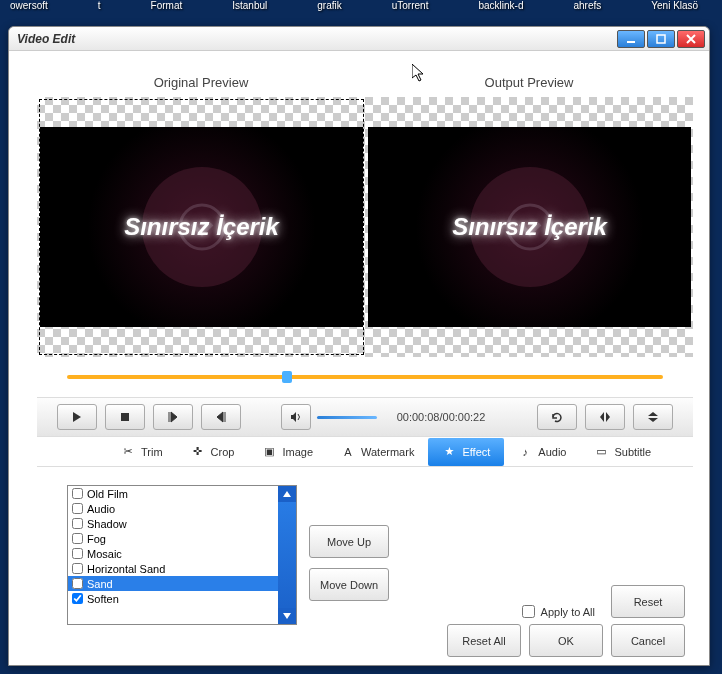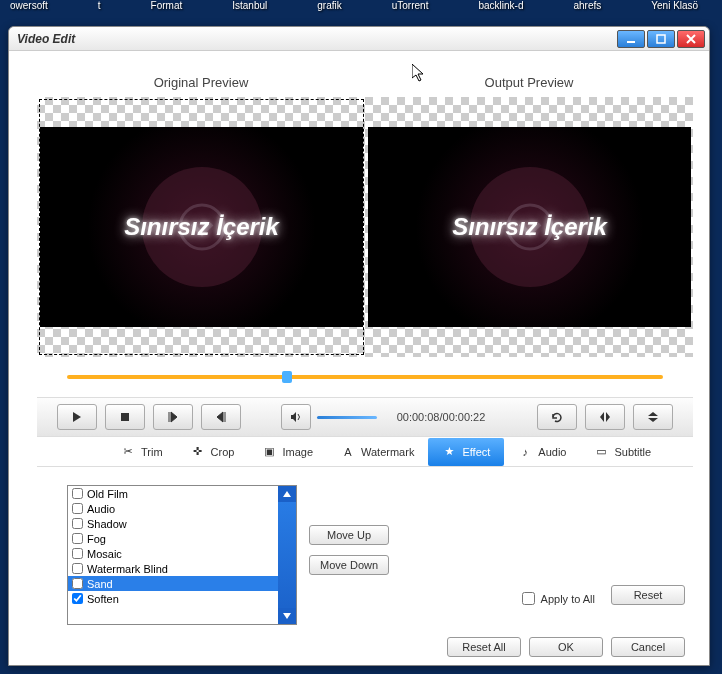--- a/index.html
+++ b/index.html
@@ -40,21 +40,21 @@
   .tab-icon { width: 14px; height: 14px; display: flex; align-items: center; justify-content: center; }
   .effect-panel { padding: 18px 30px; display: flex; gap: 12px; align-items: flex-start; }
   .effect-list { width: 230px; height: 140px; border: 1px solid #888; background: white; overflow: hidden; display: flex; }
   .list-inner { flex: 1; overflow: auto; }
   .list-item { display: flex; align-items: center; gap: 4px; padding: 0 4px; font-size: 11px; height: 15px; cursor: pointer; }
   .list-item.selected { background: #2a7fe8; color: white; }
   .list-item input { width: 11px; height: 11px; }
   .scrollbar { width: 18px; background: linear-gradient(to bottom, #2a7fe8, #1a60c8); position: relative; }
   .scroll-arrow { height: 16px; background: #1a60c8; display: flex; align-items: center; justify-content: center; }
   .move-buttons { display: flex; flex-direction: column; gap: 10px; margin-top: 40px; }
-  .std-btn { min-width: 74px; height: 20px; background: linear-gradient(to bottom, #fff, #e5e5e5); border: 1px solid #999; border-radius: 3px; font-size: 11px; color: #333; cursor: pointer; padding: 0 10px; }
+  .std-btn { min-width: 74px; height: 33px; background: linear-gradient(to bottom, #fff, #e5e5e5); border: 1px solid #999; border-radius: 3px; font-size: 11px; color: #333; cursor: pointer; padding: 0 10px; }
   .apply-row { position: absolute; right: 24px; top: 558px; display: flex; align-items: flex-end; gap: 16px; }
   .apply-check { display: flex; align-items: center; gap: 6px; font-size: 11px; color: #333; }
   .bottom-buttons { position: absolute; bottom: 8px; right: 24px; display: flex; gap: 8px; }
   .divider-line { border-top: 1px solid #ddd; margin: 0 12px; }
   .cursor { position: absolute; left: 412px; top: 64px; z-index: 100; }
 </style>
 </head>
 <body>
 
 <div class="desktop-icons">
@@ -226,21 +226,21 @@
             <div class="list-item">
               <input type="checkbox" style="">
               <span>Fog</span>
             </div>
             <div class="list-item">
               <input type="checkbox" style="">
               <span>Mosaic</span>
             </div>
             <div class="list-item">
               <input type="checkbox" style="">
-              <span>Watermark Blind</span>
+              <span>Horizontal Sand</span>
             </div>
             <div class="list-item selected">
               <input type="checkbox" style="">
               <span>Sand</span>
             </div>
             <div class="list-item">
               <input type="checkbox" checked="" style="">
               <span>Soften</span>
             </div>
           </div>

